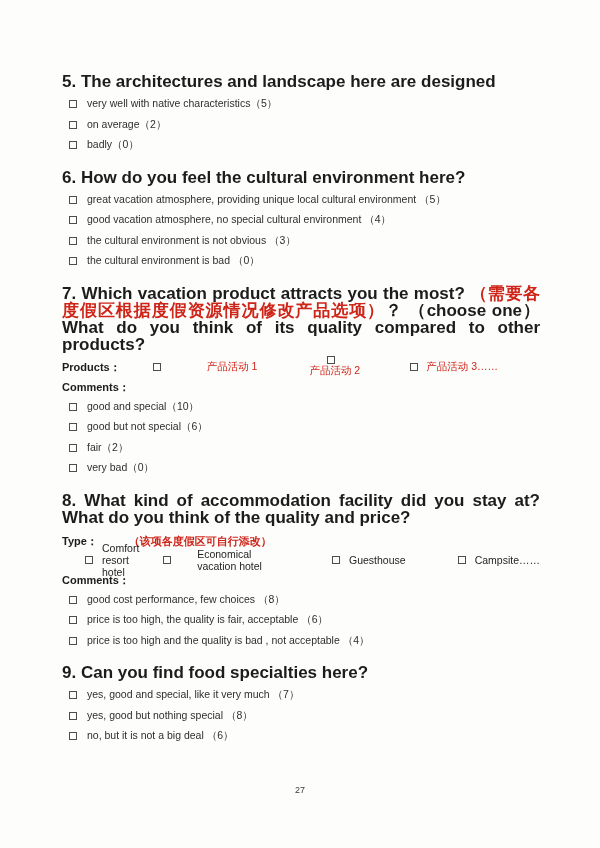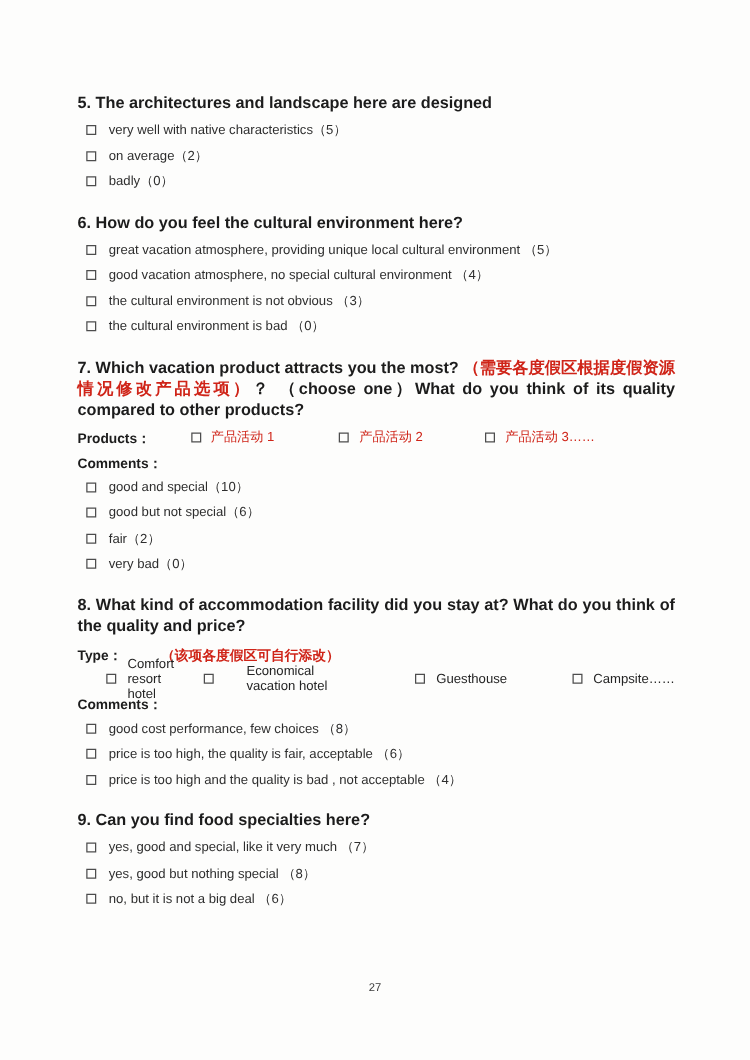--- a/index.html
+++ b/index.html
@@ -13,21 +13,21 @@
     font-family: "Liberation Sans", "DejaVu Sans", sans-serif;
     color: #242424;
     overflow: hidden;
   }
   .content {
     padding: 73px 60px 0 62px;
   }
   .question { margin-bottom: 13px; }
   .q-title {
     font-weight: bold;
-    font-size: 13px;
+    font-size: 17px;
     line-height: 17px;
     color: #1c1c1c;
     text-align: justify;
     margin-bottom: 4px;
   }
   .q-title .red, .red { color: #cf2418; }
   .options { }
   .option {
     display: flex;
     align-items: center;
@@ -56,22 +56,22 @@
   .row-label {
     font-weight: bold;
     font-size: 11px;
     color: #1c1c1c;
   }
   .prod-item {
     display: inline-flex;
     align-items: center;
   }
   .prod-item .cb { margin-right: 8px; }
-  .prod-1 { margin-left: 32px; }
-  .prod-2 { margin-left: 52px; }
+  .prod-1 { margin-left: 32px; gap: 38px; }
+  .prod-2 { margin-left: 52px; flex-direction: column; }
   .prod-3 { margin-left: 50px; }
   .type-line {
     display: flex;
     align-items: flex-end;
     height: 19px;
     font-size: 11px;
   }
   .type-note { font-weight: bold; font-size: 11px; margin-left: 31px; }
   .acc-row {
     display: flex;

